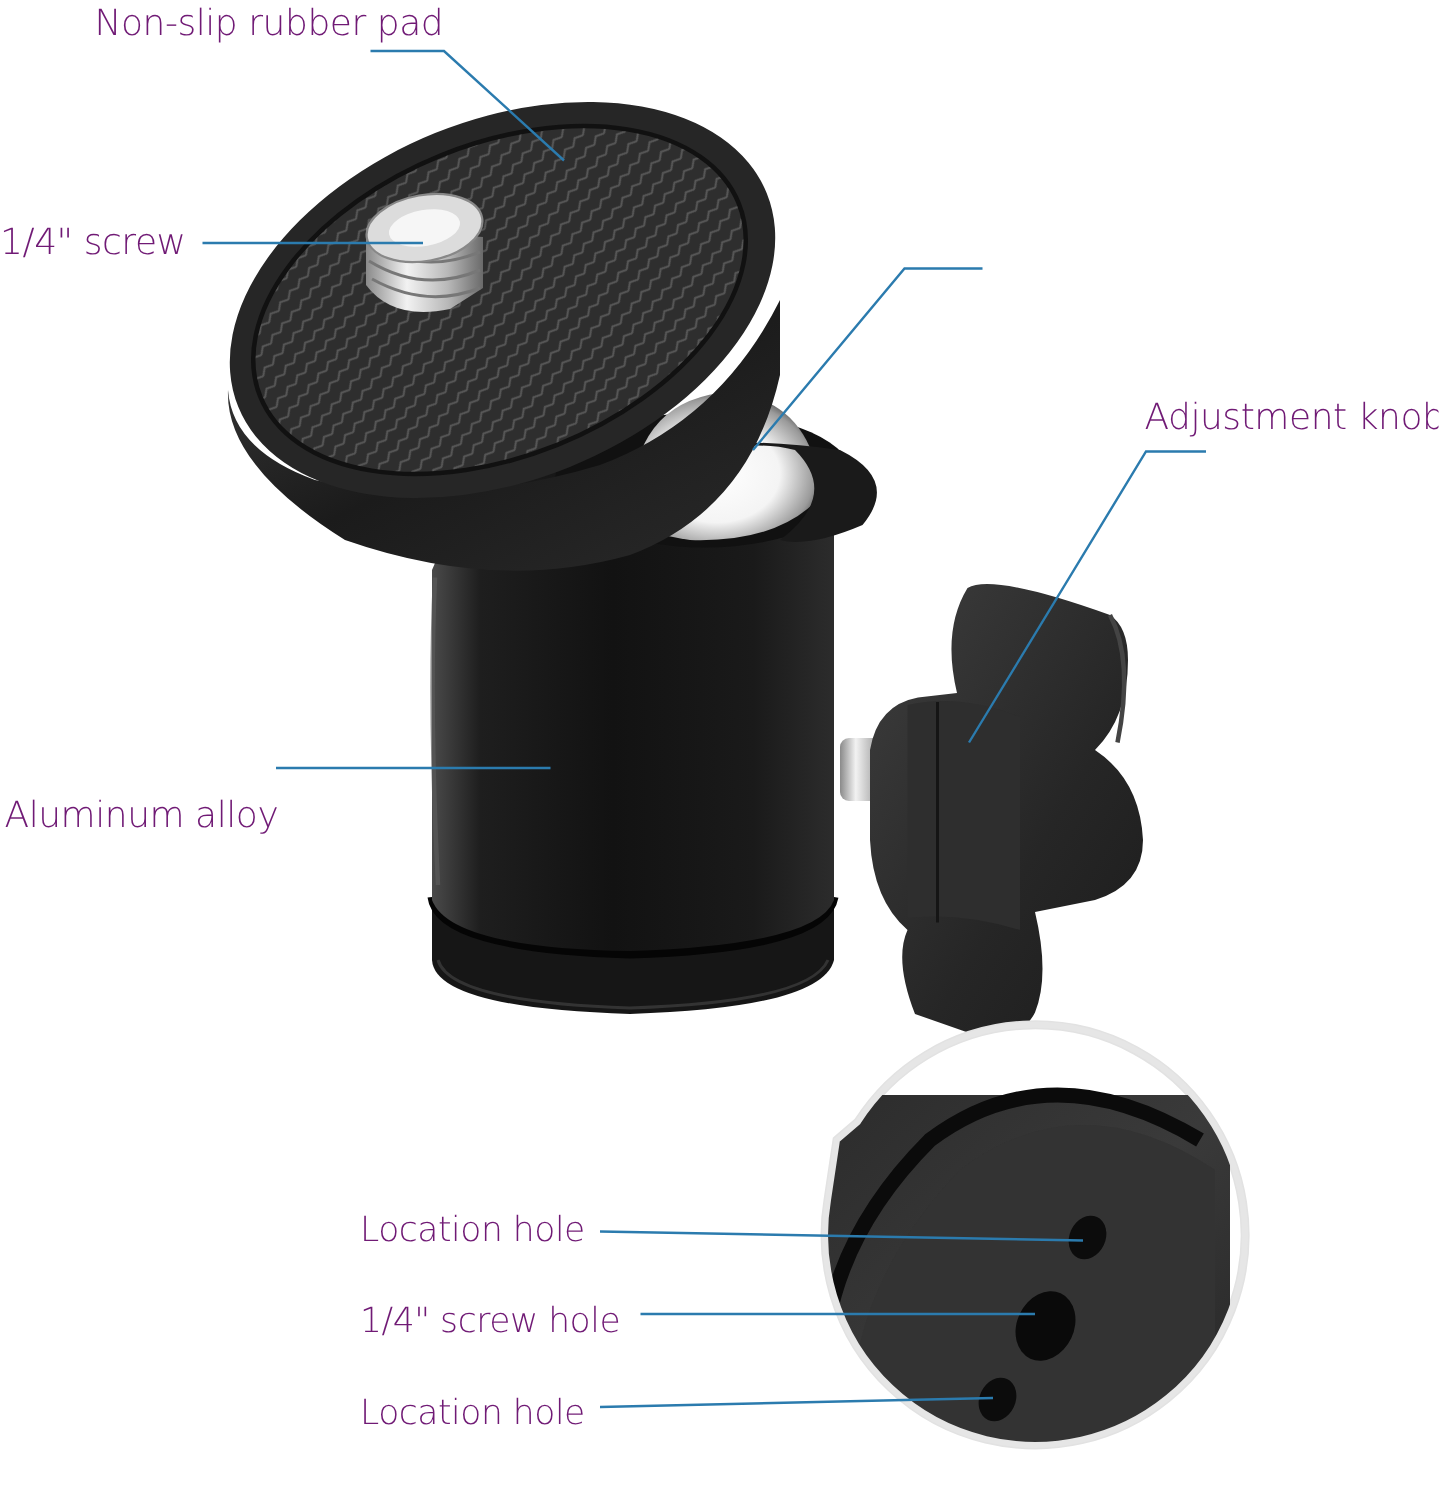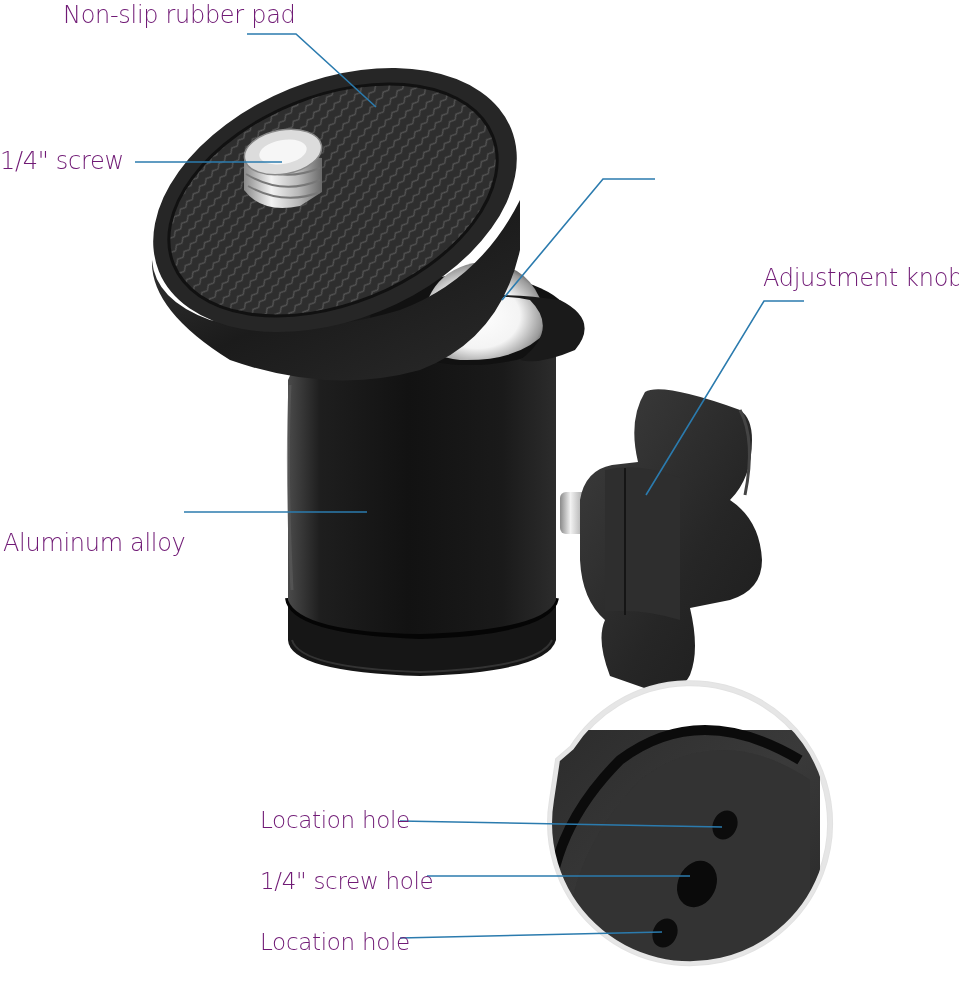--- a/index.html
+++ b/index.html
@@ -9,21 +9,21 @@
     .label {
       position: absolute;
       color: #701a75;
       font-family: "DejaVu Sans", sans-serif;
       font-weight: 300;
       font-size: 24px;
       line-height: 30px;
       white-space: nowrap;
       letter-spacing: -0.3px;
     }
-    .label.sm { font-size: 23px; margin-left: 20px; }
+    .label.sm { font-size: 23px; }
   </style>
 </head>
 <body>
 
 <div class="stage">
 
   <svg class="art" width="959" height="1000" viewBox="0 0 959 1000">
     <defs>
       <pattern id="knurl" width="10" height="10" patternUnits="userSpaceOnUse" patternTransform="rotate(-28)">
         <rect width="10" height="10" fill="#2e2e2e"></rect>

